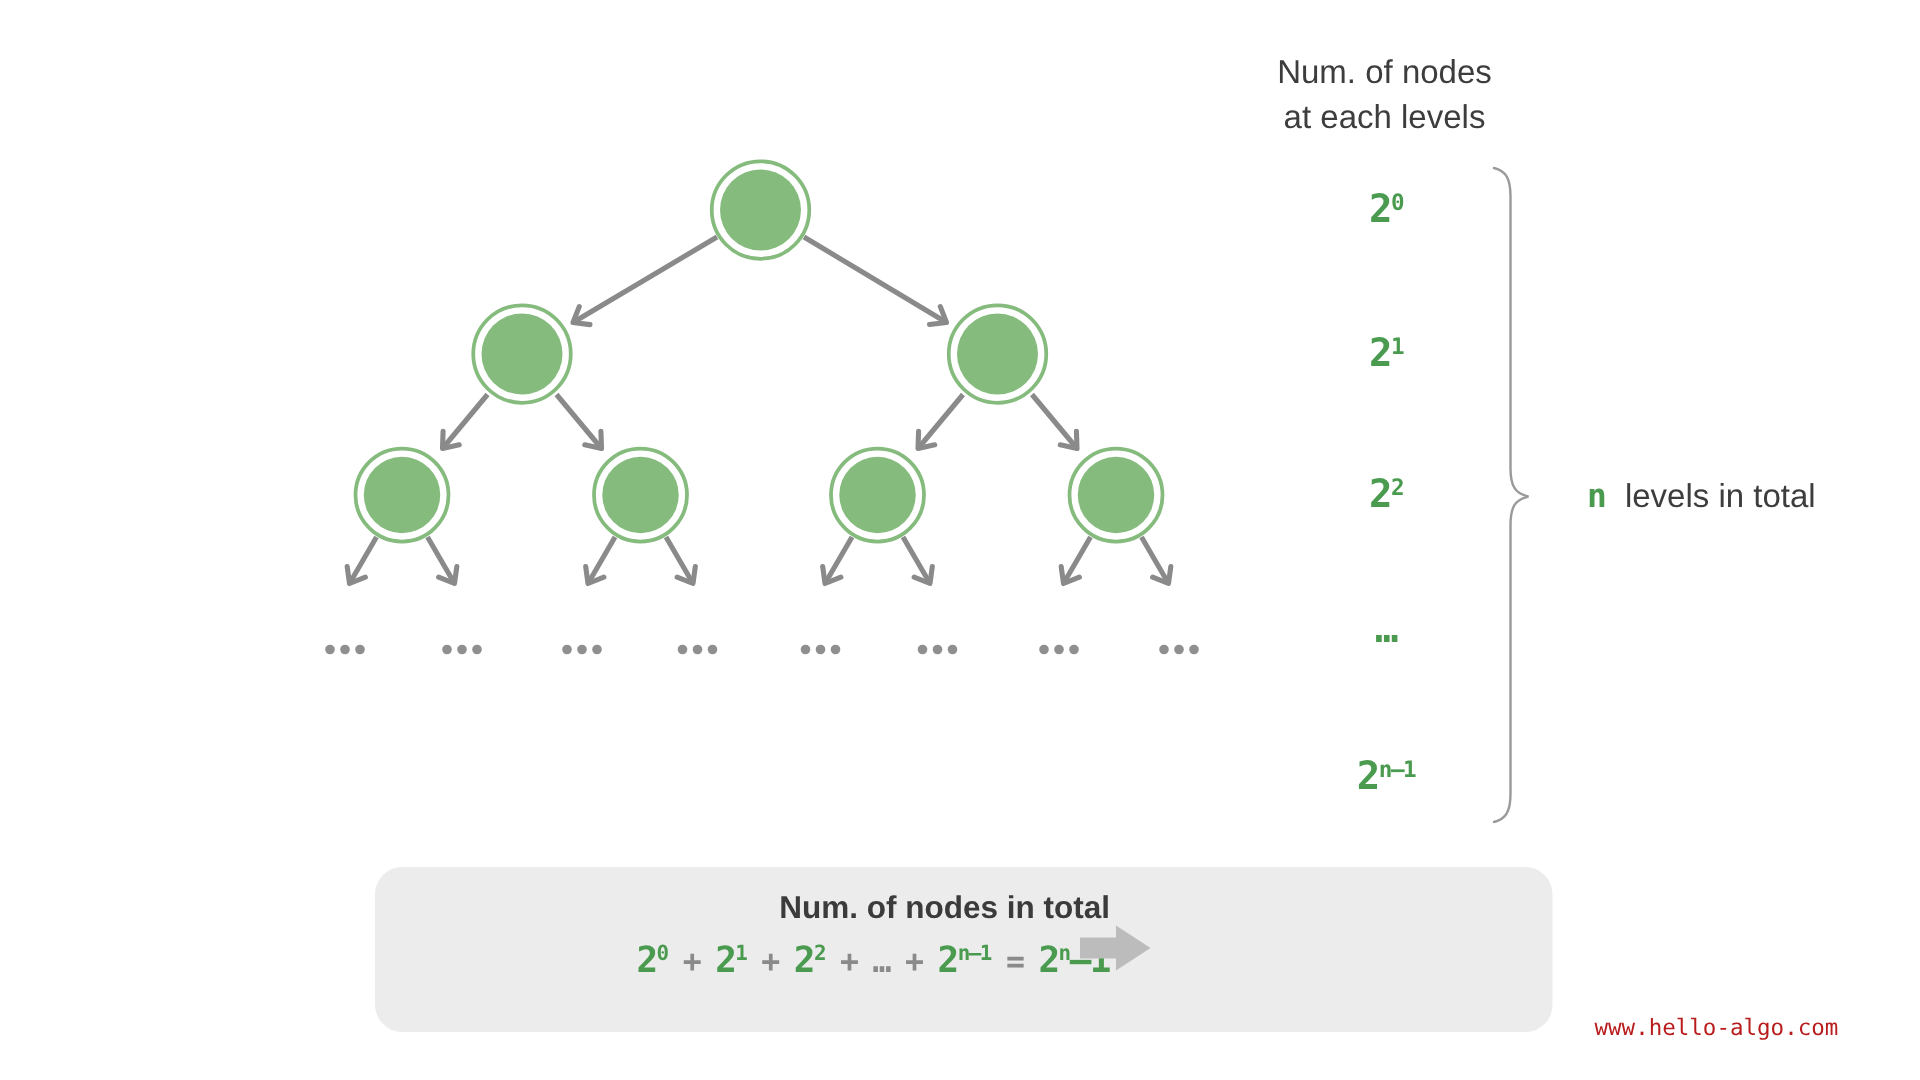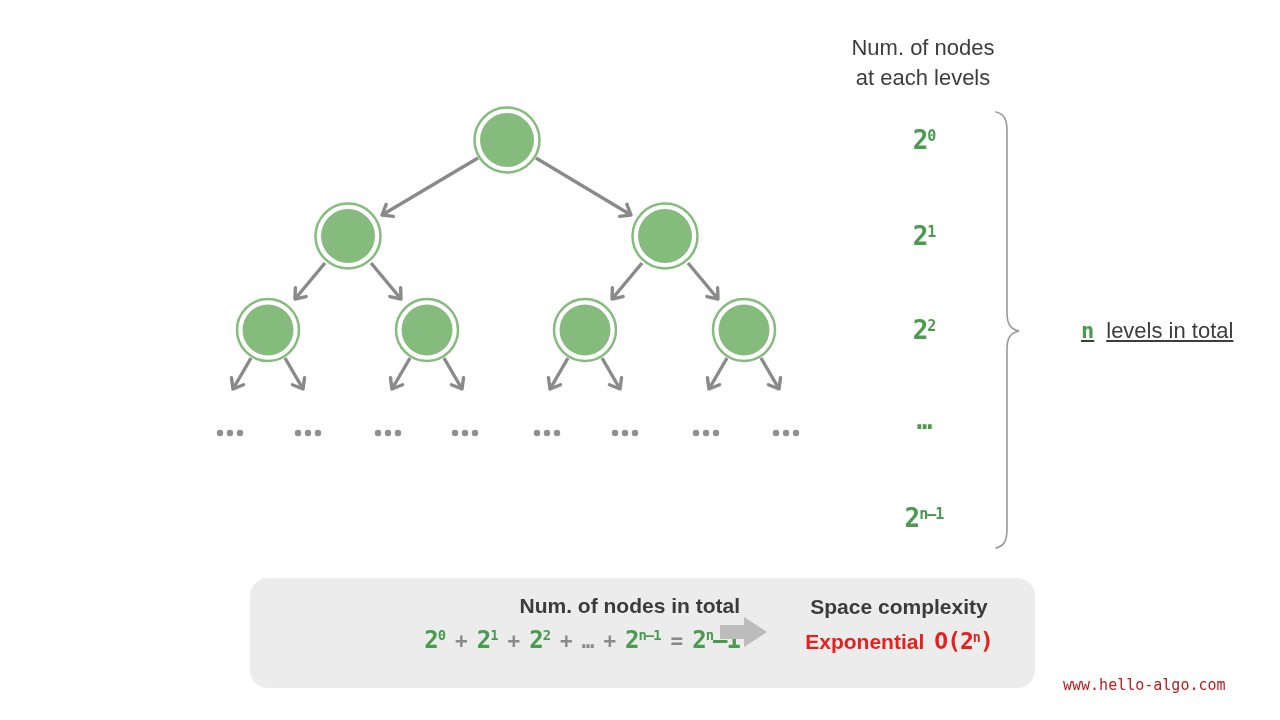--- a/index.html
+++ b/index.html
@@ -16,22 +16,22 @@
   
   .level-label { position: absolute; left: 864px; width: 120px; height: 36px;
                  line-height: 36px; text-align: center;
                  font-family: "DejaVu Sans Mono", monospace; font-weight: bold;
                  font-size: 26px; color: #4a9b50; letter-spacing: -1px; }
   .level-label sup, .formula sup, .big-o sup {
                  font-size: 0.58em; line-height: 0; vertical-align: baseline;
                  position: relative; top: -0.55em; }
 
   
-  .brace-label { position: absolute; left: 1081px; top: 316px; height: 30px;
-                 line-height: 30px; font-size: 22px; color: #3d3d3d; white-space: nowrap; text-decoration: underline; }
+  .brace-label { position: absolute; left: 1058px; top: 316px; height: 30px;
+                 line-height: 30px; font-size: 22px; color: #3d3d3d; white-space: nowrap; }
   .brace-label .n { font-family: "DejaVu Sans Mono", monospace; font-weight: bold;
                     color: #4a9b50; margin-right: 12px; font-size: 22px; }
 
   
   .summary-box { position: absolute; left: 250px; top: 578px; width: 785px; height: 110px;
                  background: #ececec; border-radius: 18px; }
   .sb-left  { position: absolute; left: 0; top: 16px; width: 490px; text-align: right; }
   .sb-right { position: absolute; left: 520px; top: 17px; width: 258px; text-align: center; }
   .sb-title { font-size: 21px; font-weight: bold; color: #3b3b3b; }
   .formula { margin-top: 8px; display: inline-flex; align-items: baseline; gap: 10px;
@@ -195,23 +195,17 @@
         <span class="term"><span>2</span><sup>n–1</sup></span>
         <span class="op">=</span>
         <span class="term"><span>2</span><sup>n</sup><span>–1</span></span>
       </div>
     </div>
 
     <svg class="sb-arrow" width="48" height="32">
       <polygon points="0,9 24,9 24,1 47,16 24,31 24,23 0,23" fill="#bcbcbc"></polygon>
     </svg>
 
-    <div class="sb-right">
-      <div class="sb-title">Space complexity</div>
-      <div class="sb-value">
-        <span>Exponential</span><span class="big-o"><span>O(2</span><sup>n</sup><span>)</span></span>
-      </div>
-    </div>
   </div>
 
   <div class="watermark">www.hello-algo.com</div>
 
 </div>
 
 </body></html>

